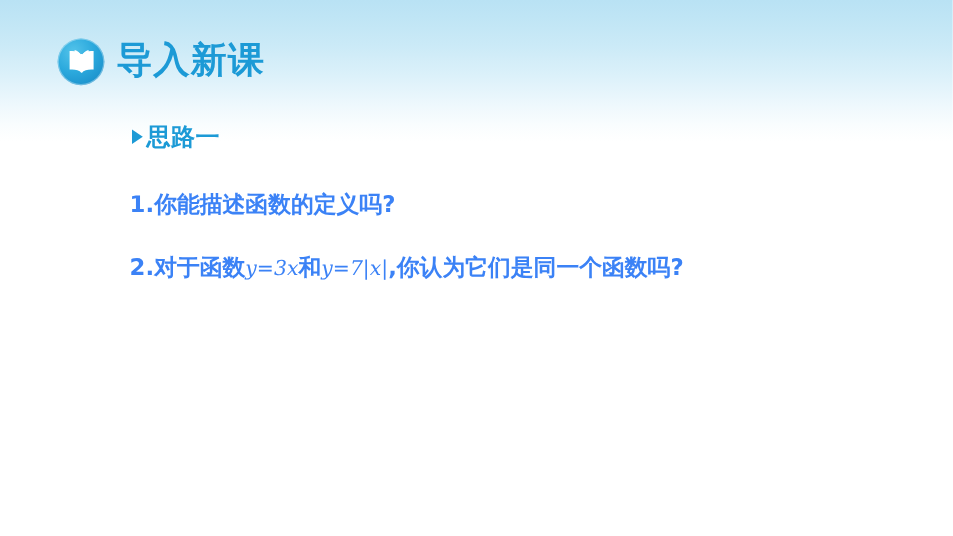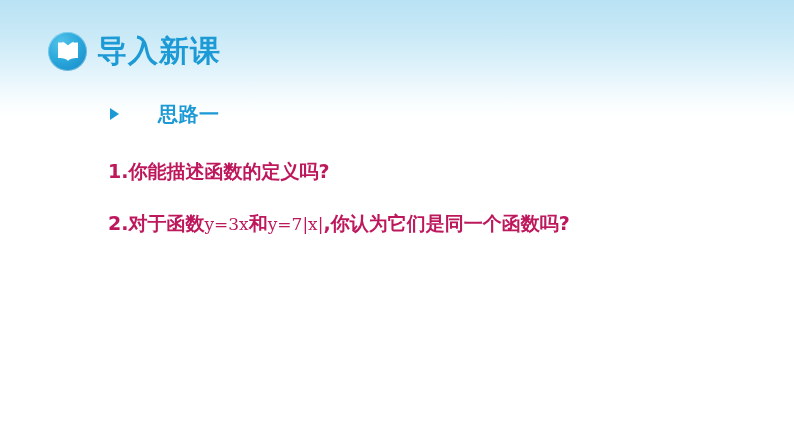--- a/index.html
+++ b/index.html
@@ -77,21 +77,20 @@
   }
 
   
   #subhead {
     position: absolute;
     left: 110px;
     top: 104px;
     display: flex;
     align-items: center;
     white-space: nowrap;
-    gap: 36px;
   }
   #subhead-marker {
     width: 0;
     height: 0;
     border-left: 9px solid #1c9ad6;
     border-top: 6px solid transparent;
     border-bottom: 6px solid transparent;
     margin-right: 3px;
     flex: 0 0 auto;
   }
@@ -102,30 +101,31 @@
     letter-spacing: 0.5px;
     line-height: 1;
   }
 
   
   .qline {
     position: absolute;
     left: 108px;
     font-size: 19px;
     font-weight: bold;
-    color: #be185d;
+    color: #3b82f6;
     white-space: nowrap;
     line-height: 1.2;
     letter-spacing: 0px;
   }
   #question-1 { top: 160px; }
   #question-2 { top: 212px; }
 
   .mathexpr {
     font-family: "DejaVu Serif", "Liberation Serif", serif;
+    font-style: italic;
     font-weight: normal;
     font-size: 17px;
     letter-spacing: 0px;
   }
 </style>
 </head>
 <body>
 
 <div id="slide">
 

